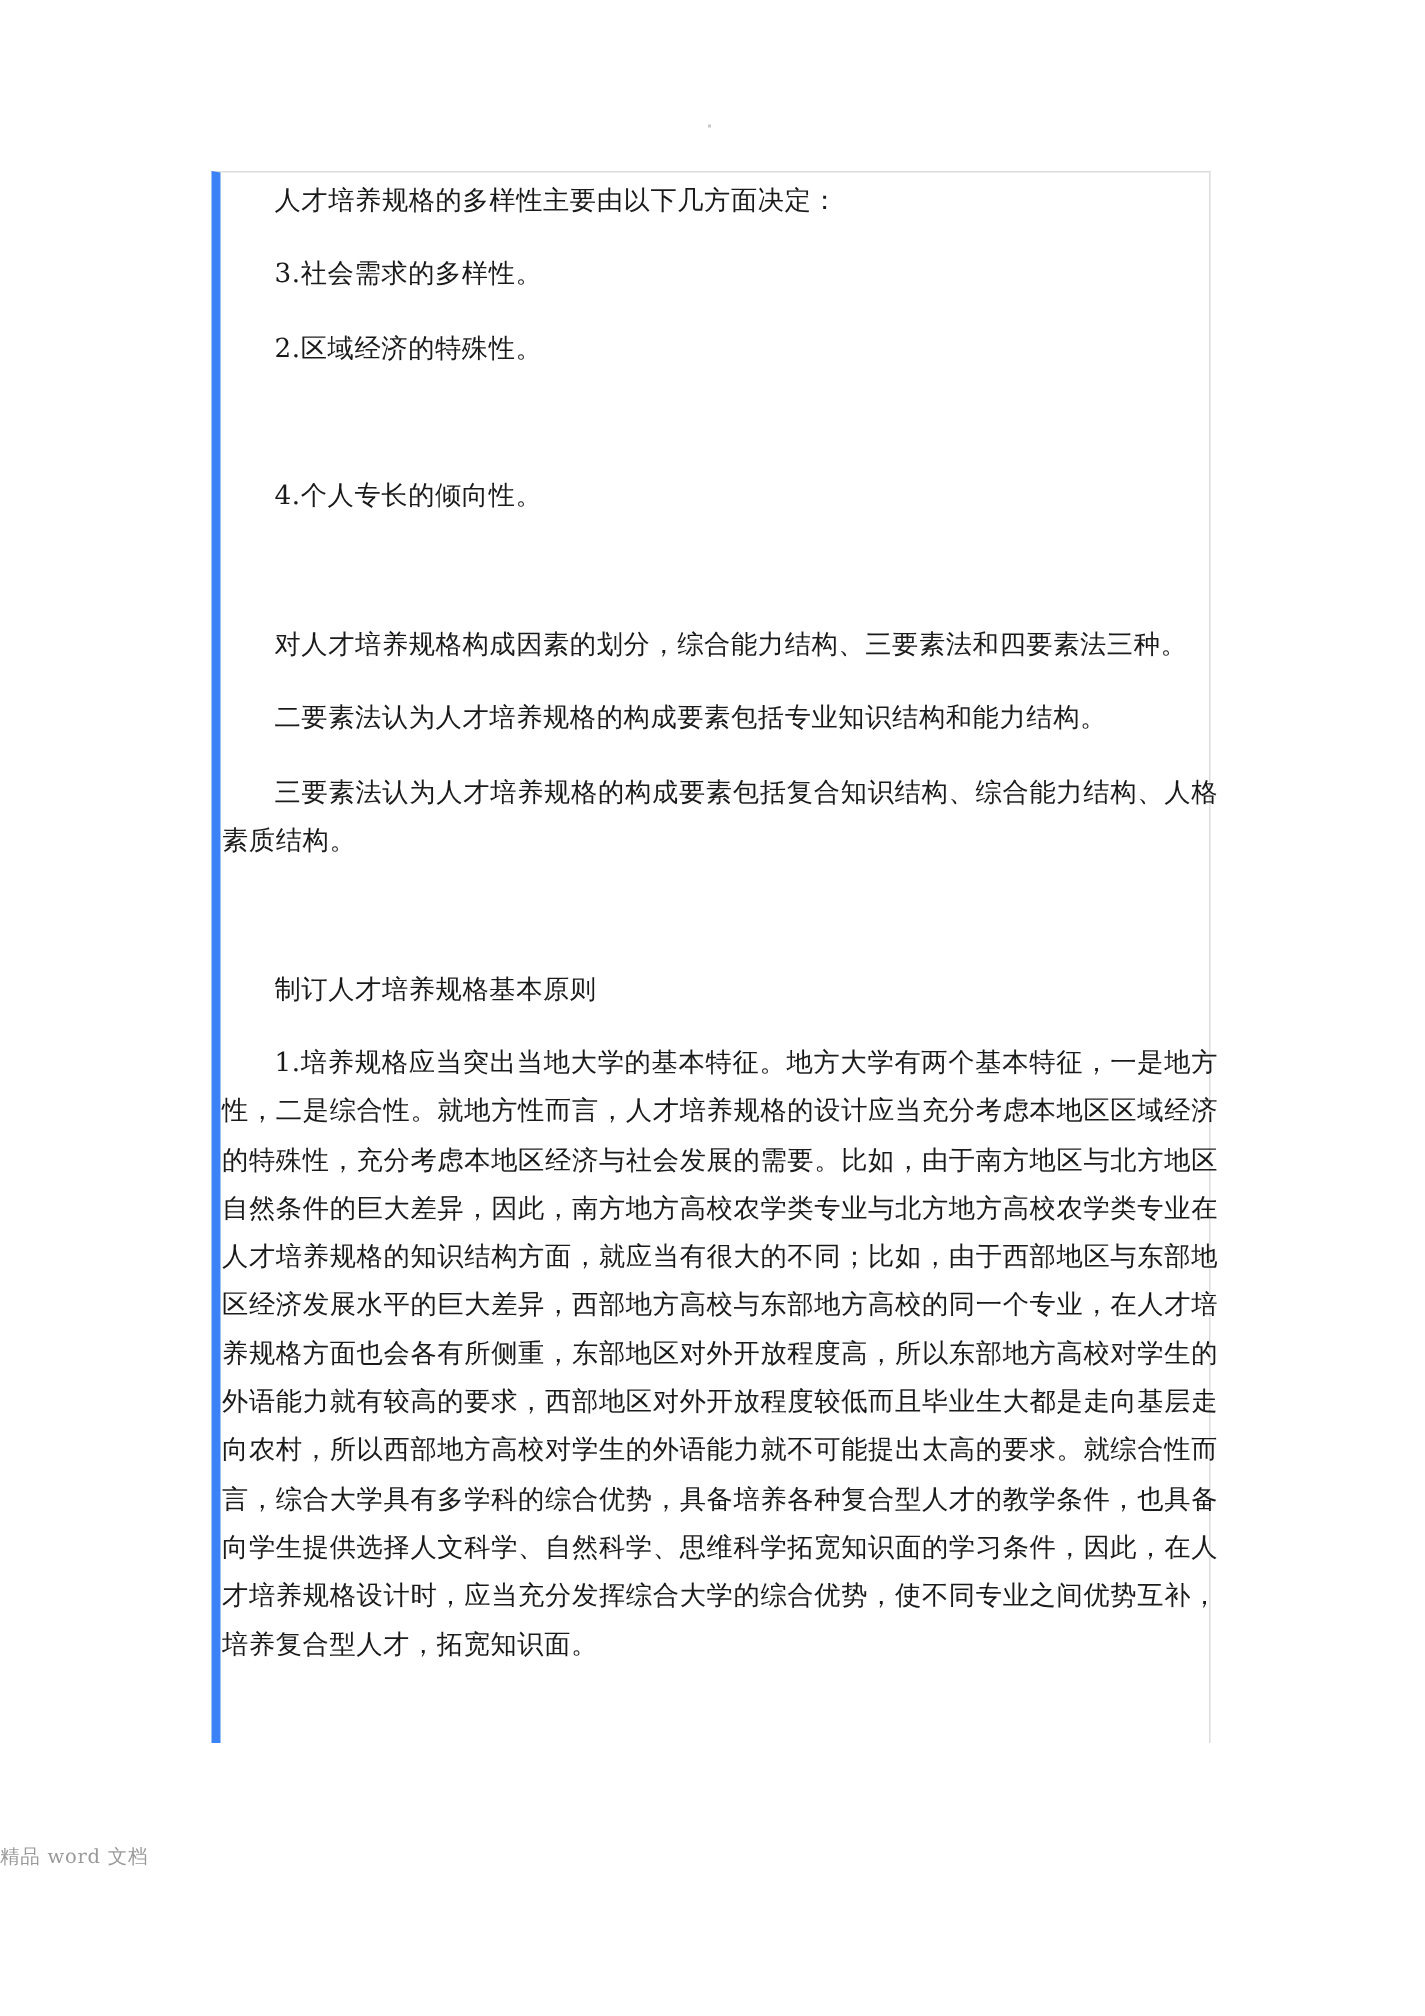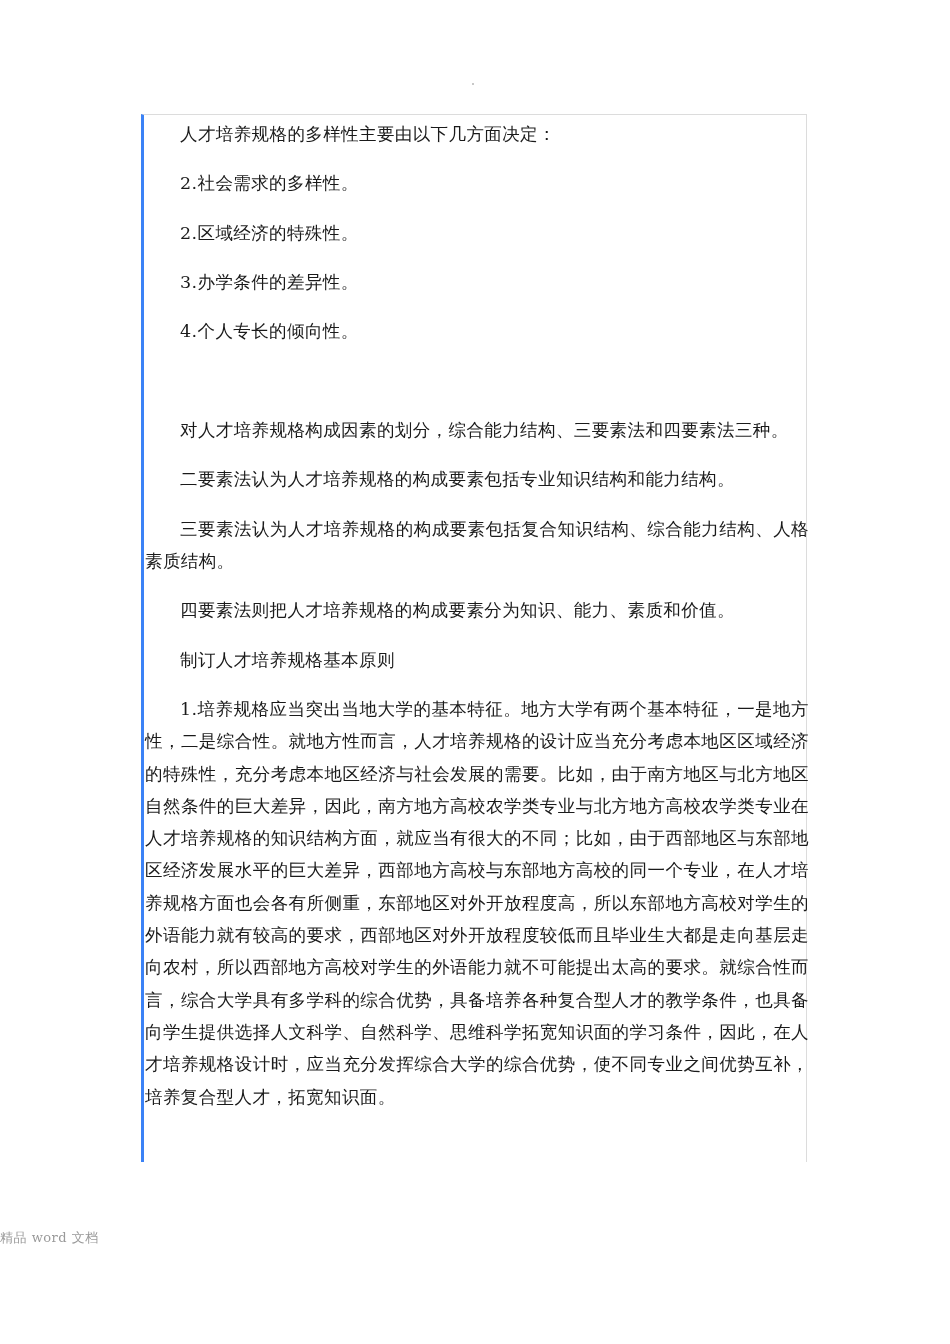--- a/index.html
+++ b/index.html
@@ -23,21 +23,21 @@
       height: 2px;
       background: #c8c8c8;
     }
     .content-box {
       position: absolute;
       left: 141px;
       top: 114px;
       width: 666px;
       height: 1048px;
       border-top: 1px solid #dcdcdc;
-      border-left: 3px solid #3b82f6;
+      border-left: 6px solid #3b82f6;
       border-right: 1px solid #dcdcdc;
       box-sizing: border-box;
     }
     .para {
       position: absolute;
       left: 1px;
       width: 664px;
       margin: 0;
       font-size: 17.5px;
       line-height: 32.3px;
@@ -58,25 +58,23 @@
       letter-spacing: 0.5px;
     }
   </style>
 </head>
 <body>
 
 <div class="header-dot"></div>
 
 <div class="content-box">
   <p class="para" style="top:3px">人才培养规格的多样性主要由以下几方面决定：</p>
-  <p class="para" style="top:52px">2.社会需求的多样性。</p>
+  <p class="para" style="top:52px">3.社会需求的多样性。</p>
   <p class="para" style="top:102px">2.区域经济的特殊性。</p>
-  <p class="para" style="top:151px">3.办学条件的差异性。</p>
   <p class="para" style="top:200px">4.个人专长的倾向性。</p>
   <p class="para" style="top:299px">对人才培养规格构成因素的划分，综合能力结构、三要素法和四要素法三种。</p>
   <p class="para" style="top:398px">三要素法认为人才培养规格的构成要素包括复合知识结构、综合能力结构、人格素质结构。</p>
   <p class="para" style="top:348px">二要素法认为人才培养规格的构成要素包括专业知识结构和能力结构。</p>
-  <p class="para" style="top:479px">四要素法则把人才培养规格的构成要素分为知识、能力、素质和价值。</p>
   <p class="para" style="top:529px">制订人才培养规格基本原则</p>
   <p class="para" style="top:578px">1.培养规格应当突出当地大学的基本特征。地方大学有两个基本特征，一是地方性，二是综合性。就地方性而言，人才培养规格的设计应当充分考虑本地区区域经济的特殊性，充分考虑本地区经济与社会发展的需要。比如，由于南方地区与北方地区自然条件的巨大差异，因此，南方地方高校农学类专业与北方地方高校农学类专业在人才培养规格的知识结构方面，就应当有很大的不同；比如，由于西部地区与东部地区经济发展水平的巨大差异，西部地方高校与东部地方高校的同一个专业，在人才培养规格方面也会各有所侧重，东部地区对外开放程度高，所以东部地方高校对学生的外语能力就有较高的要求，西部地区对外开放程度较低而且毕业生大都是走向基层走向农村，所以西部地方高校对学生的外语能力就不可能提出太高的要求。就综合性而言，综合大学具有多学科的综合优势，具备培养各种复合型人才的教学条件，也具备向学生提供选择人文科学、自然科学、思维科学拓宽知识面的学习条件，因此，在人才培养规格设计时，应当充分发挥综合大学的综合优势，使不同专业之间优势互补，培养复合型人才，拓宽知识面。</p>
 </div>
 
 <div class="footer-text">精品 word 文档</div>
 
 </body></html>

